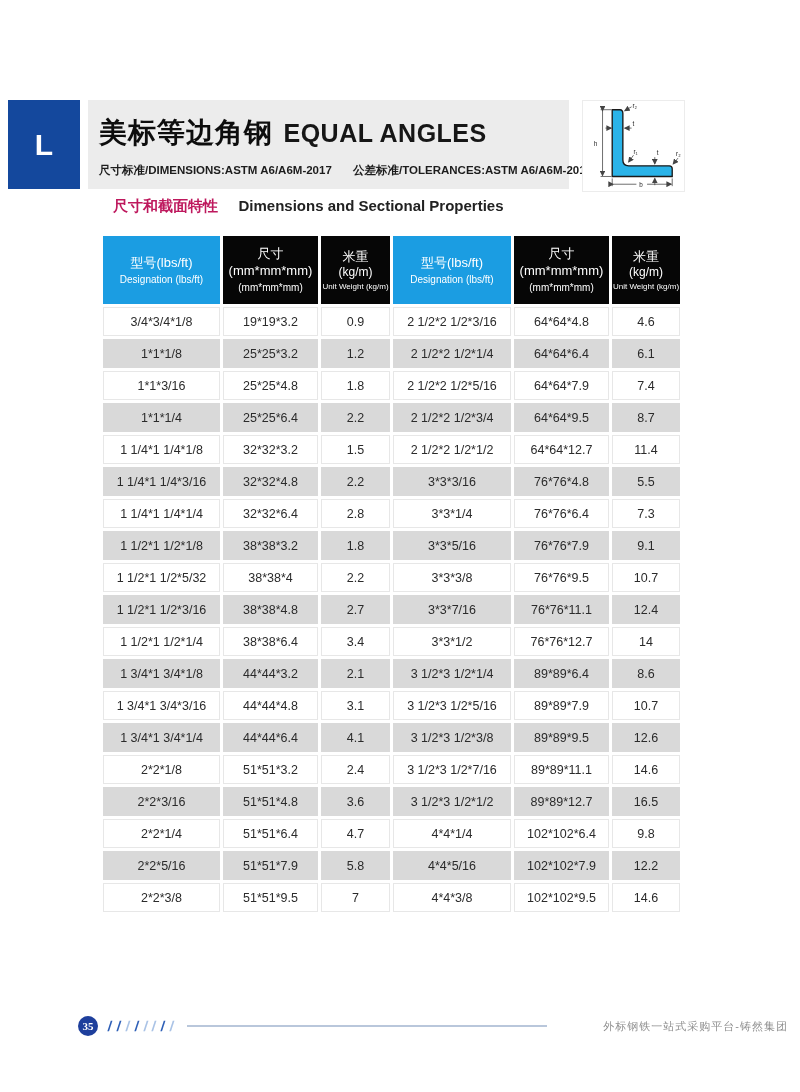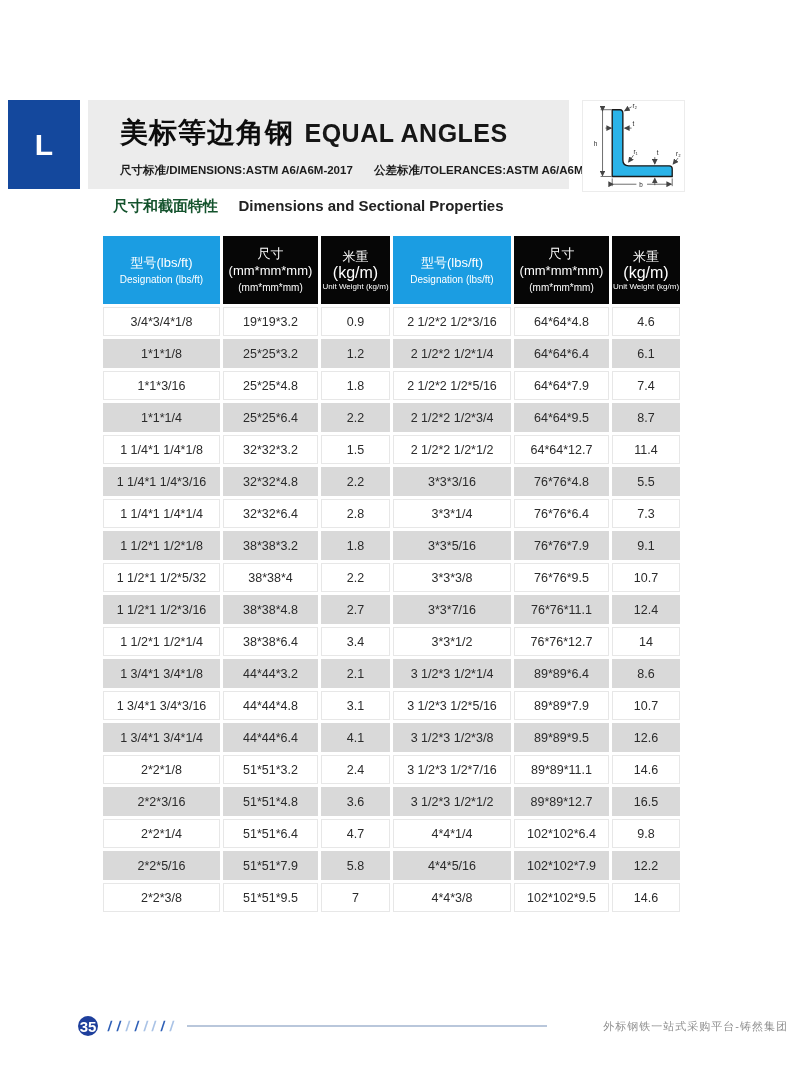--- a/index.html
+++ b/index.html
@@ -9,74 +9,74 @@
 
   
   .l-badge {
     position:absolute; left:8px; top:100px; width:72px; height:89px;
     background:var(--badge_blue,#14489d); color:#fff;
     display:flex; align-items:center; justify-content:center;
     font-size:30px; font-weight:bold;
   }
   .title-panel {
     position:absolute; left:88px; top:100px; width:481px; height:89px;
-    background:var(--panel_gray,#ececec); padding:14px 0 0 32px;
+    background:var(--panel_gray,#ececec); padding:14px 0 0 11px;
   }
   .title-row { white-space:nowrap; }
   .title-cn { font-size:28px; font-weight:bold; color:#0d0d0d; letter-spacing:1px; }
   .title-en { font-size:25px; font-weight:600; color:#161616; margin-left:6px; letter-spacing:0.5px; }
   .standards-row { margin-top:11px; font-size:11.5px; font-weight:bold; color:#1c1c1c; white-space:nowrap; }
   .standards-row span + span { margin-left:18px; }
 
   .diagram-box {
     position:absolute; left:582px; top:100px; width:103px; height:92px;
     background:#fff; border:1px solid #ececec;
     display:flex; align-items:center; justify-content:center;
   }
   .diagram-box svg { display:block; }
   .dim-line { stroke:#444; stroke-width:0.8; fill:none; }
   .dim-text { font-size:6.5px; fill:#222; font-family:"Liberation Sans",sans-serif; }
 
   
   .section-title { position:absolute; left:113px; top:197px; white-space:nowrap; }
-  .st-cn { font-size:15px; font-weight:bold; color:#14532d;margin-top:8px; }
+  .st-cn { font-size:15px; font-weight:bold; color:#be185d;margin-top:8px; }
   .st-en { font-size:15px; font-weight:bold; color:#222; margin-left:16px;margin-top:48px; }
 
   
   table.spec {
     position:absolute; left:100px; top:233px; width:583px;
     border-collapse:separate; border-spacing:3px; table-layout:fixed;
   }
   table.spec th {
     height:68px; vertical-align:middle; text-align:center; font-weight:normal;
     color:#fff; padding:0;
   }
   th.col-blue  { background:var(--header_blue,#1b9de2); }
   th.col-black { background:var(--header_black,#060606); }
   .h-cn   { font-size:13px; line-height:17px; }
-  .h-mid  { font-size:16px; line-height:15px; }
+  .h-mid  { font-size:12px; line-height:15px; }
   .h-en   { font-size:10px; line-height:14px; margin-top:2px; }
   .h-en-sm{ font-size:8px;  line-height:11px; margin-top:1px; }
   table.spec td {
     height:29px; text-align:center; vertical-align:middle;
     font-size:12.5px; color:#2b2b2b; padding:0; white-space:nowrap;
   }
   table.spec tbody tr:nth-child(odd)  td { background:#ffffff; border:1px solid #e7e7e7; }
   table.spec tbody tr:nth-child(even) td { background:var(--stripe_gray,#d9d9d9); border:1px solid var(--stripe_gray,#d9d9d9); }
 
   
   .footer {
     position:absolute; left:78px; right:12px; top:1014px; height:24px;
     display:flex; align-items:center;
   }
   .page-circle {
     width:20px; height:20px; border-radius:50%;
     background:var(--footer_blue,#1e3f9c); color:#fff;
-    font-size:15px; font-weight:bold;
-    display:flex; align-items:center; justify-content:center; flex:0 0 auto;
+    font-size:11px; font-weight:bold;
+    display:flex; align-items:center; justify-content:center; flex:0 0 auto;font-family:Liberation Serif, serif;
   }
   .slashes { margin-left:10px; font-size:14px; font-weight:bold; white-space:nowrap; flex:0 0 auto; }
   .slashes span { display:inline-block; transform:skewX(-8deg); margin-right:5px; }
   .footer-line { flex:1 1 auto; height:2px; background:#b9c7db; margin:0 12px 0 8px; }
   .publisher { font-size:11px; color:#8f8f8f; letter-spacing:1px; white-space:nowrap; flex:0 0 auto;margin-left:44px; }
 </style>
 </head>
 <body>
 
 <div class="page">

